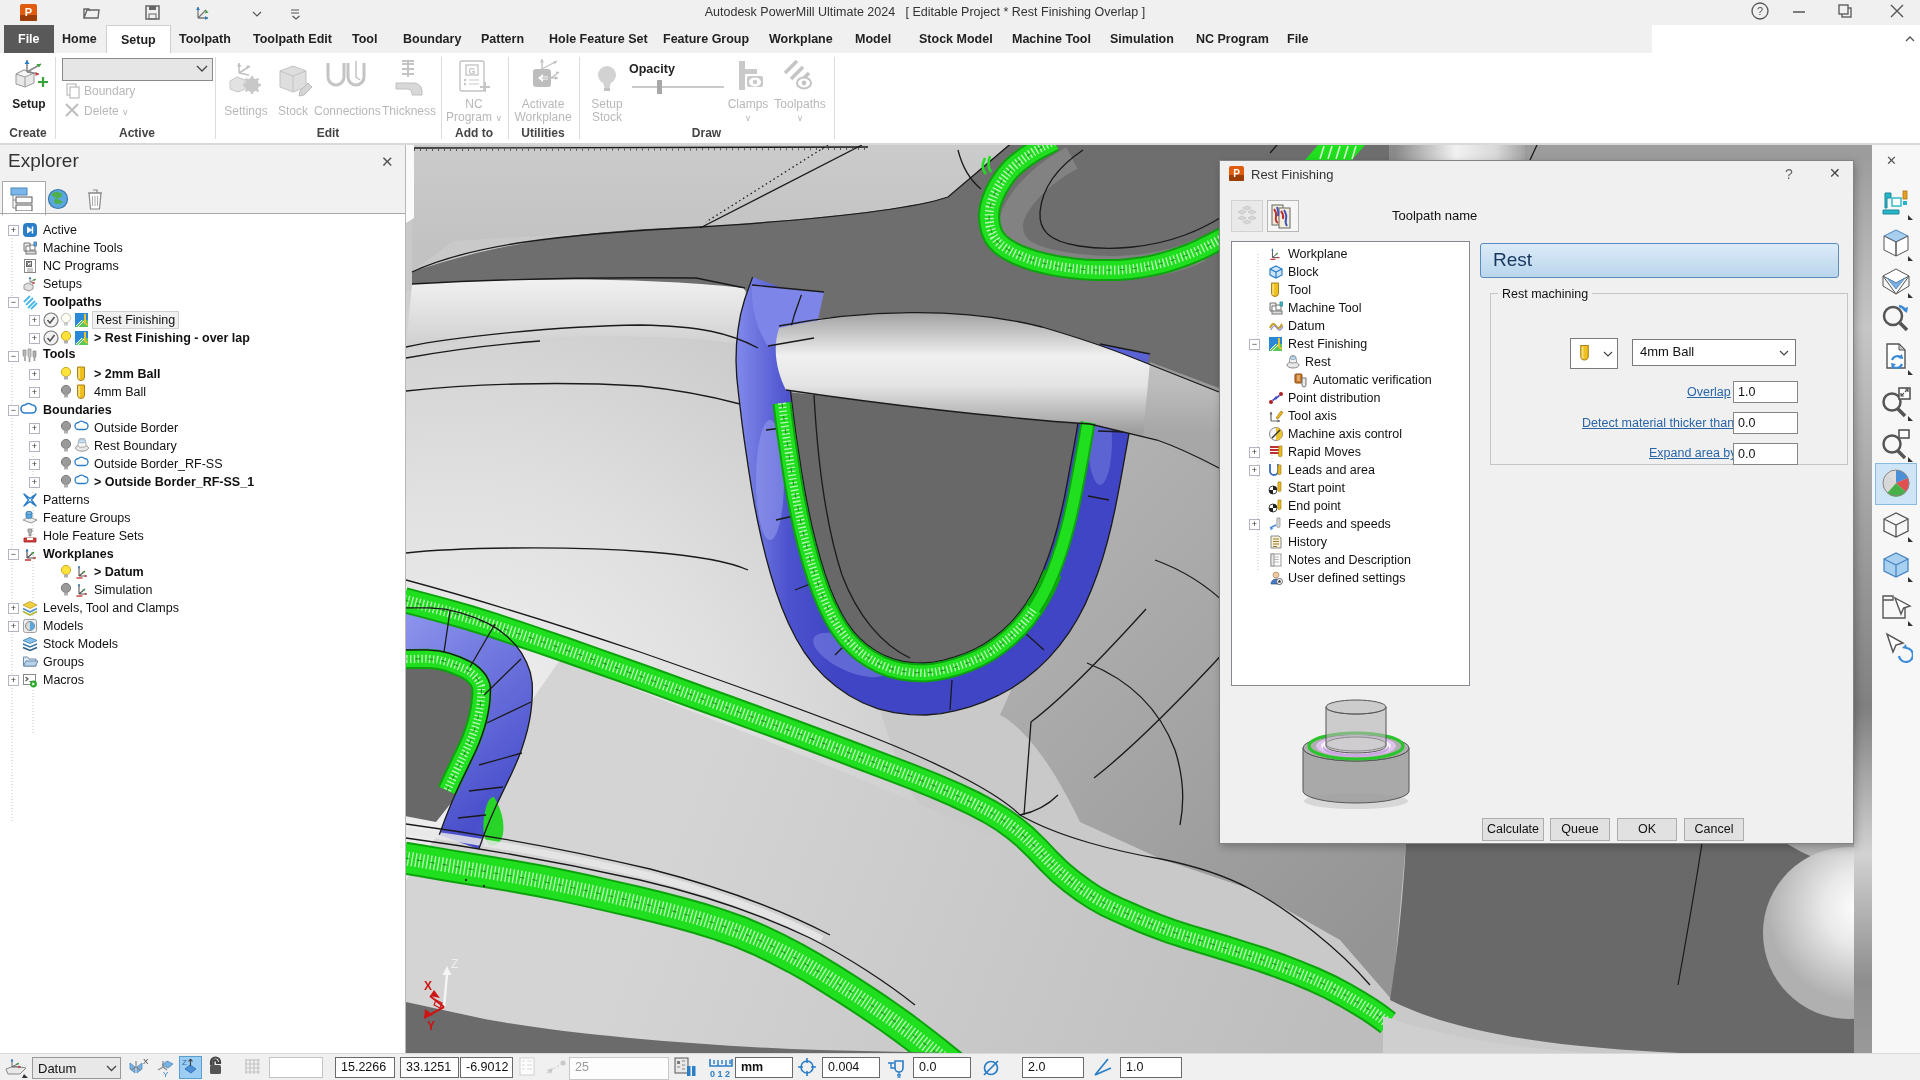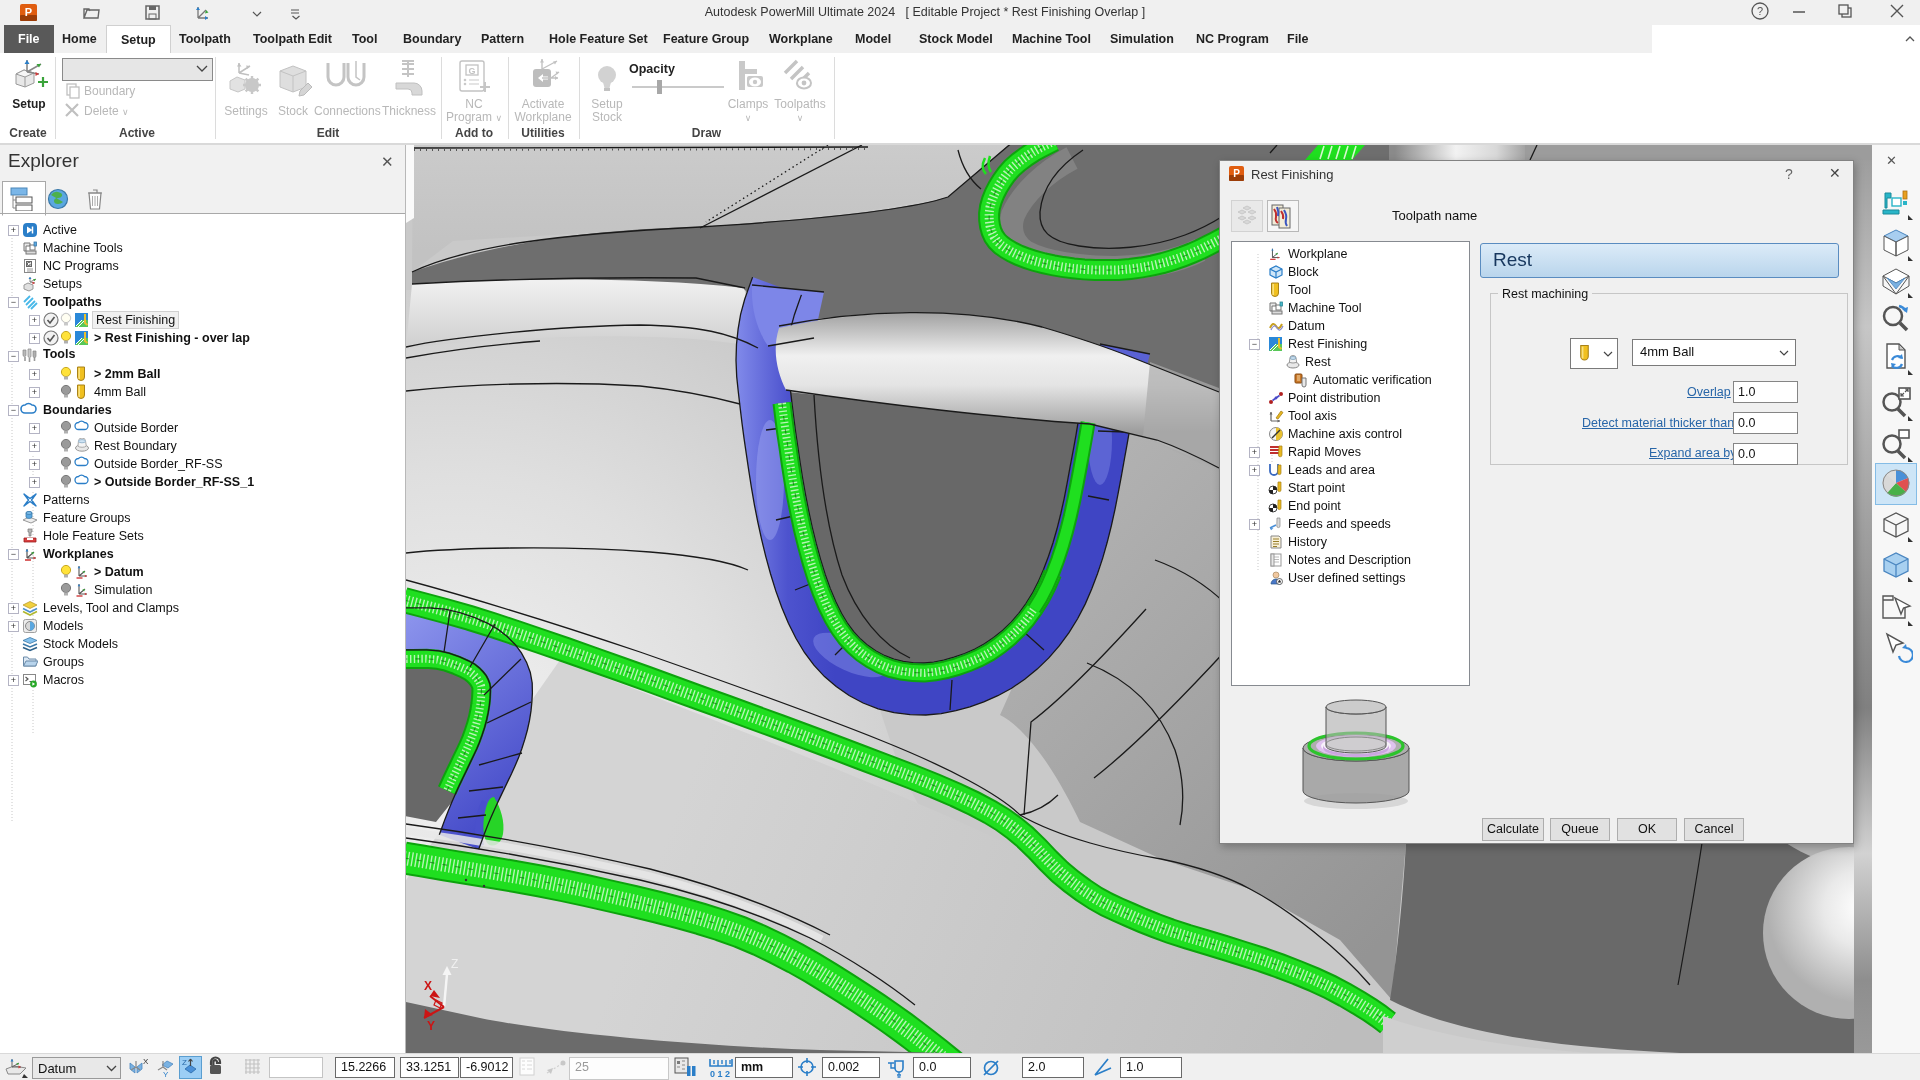--- a/index.html
+++ b/index.html
@@ -1028,21 +1028,21 @@
  <svg class="abs" style="left:708px;top:2px" width="26" height="23" viewBox="0 0 26 23">
   <path d="M2 3 v7 h22 v-7" fill="none" stroke="#2a7ec8" stroke-width="1.6"></path>
   <path d="M6 4 v4 M10 4 v6 M14 4 v4 M18 4 v6 M22 4 v4" stroke="#2a7ec8" stroke-width="1.4"></path>
   <text x="2" y="21" font-size="9" fill="#2a7ec8" font-weight="bold">0 1 2</text>
  </svg>
  <div class="sbox" style="left:735px;width:46px;font-weight:bold">mm</div>
  <svg class="abs" style="left:797px;top:3px" width="20" height="20" viewBox="0 0 20 20">
   <circle cx="10" cy="10" r="6" fill="none" stroke="#2a7ec8" stroke-width="1.6"></circle>
   <path d="M10 1 v5 M10 14 v5 M1 10 h5 M14 10 h5" stroke="#2a7ec8" stroke-width="1.6"></path>
  </svg>
- <div class="sbox" style="left:822px;width:46px">0.002</div>
+ <div class="sbox" style="left:822px;width:46px">0.004</div>
  <svg class="abs" style="left:886px;top:3px" width="24" height="22" viewBox="0 0 24 22">
   <path d="M2 6 h6 M5 6 v5 h4" fill="none" stroke="#2a7ec8" stroke-width="1.4"></path>
   <path d="M9 4 h8 v7 a4 4 0 0 1 -8 0 Z" fill="none" stroke="#2a7ec8" stroke-width="1.6"></path>
   <path d="M13 15 v3 m-2 0 h4 m-3.5 2 h3" stroke="#2a7ec8" stroke-width="1.3"></path>
  </svg>
  <div class="sbox" style="left:913px;width:46px">0.0</div>
  <svg class="abs" style="left:981px;top:4px" width="20" height="20" viewBox="0 0 20 20">
   <circle cx="10" cy="10" r="6.5" fill="none" stroke="#2a7ec8" stroke-width="1.7"></circle>
   <path d="M3 17 L17 3" stroke="#2a7ec8" stroke-width="1.7"></path>
  </svg>

